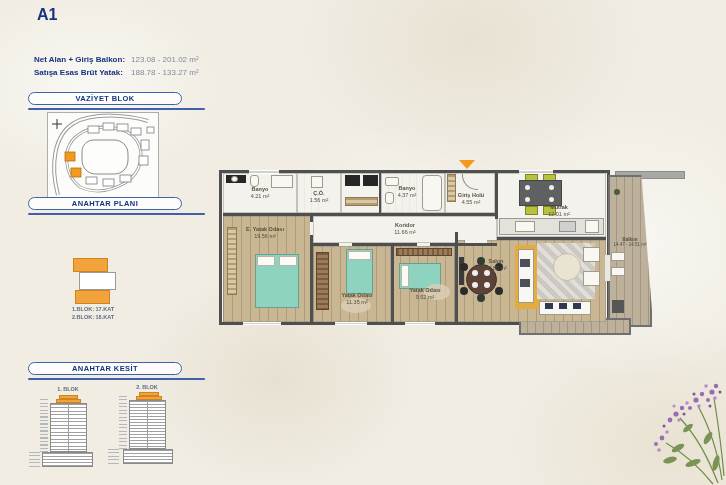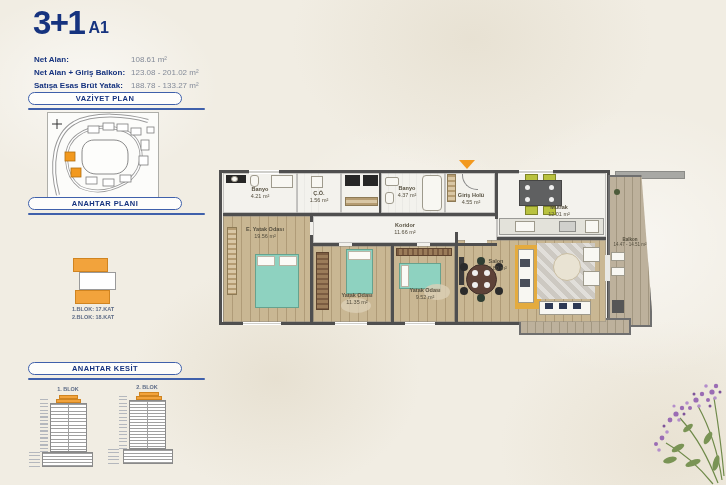--- a/index.html
+++ b/index.html
@@ -70,39 +70,34 @@
   .stripes-tan{background:repeating-linear-gradient(to bottom,#b59c72 0 2px,#d9c7a5 2px 5px);border:.5px solid #8d7a55;box-sizing:border-box;}
   .stripes-brown{background:repeating-linear-gradient(to bottom,#7b5c41 0 2px,#9b7c59 2px 5px);border:.5px solid #5e442f;box-sizing:border-box;}
   .stripes-brown-h{background:repeating-linear-gradient(to right,#7b5c41 0 2px,#9b7c59 2px 5px);border:.5px solid #5e442f;box-sizing:border-box;}
   .window{background:#cfcfcb;border-top:.6px solid #fff;border-bottom:.6px solid #fff;box-sizing:border-box;}
   .arrow-down{width:0;height:0;border-left:8px solid transparent;border-right:8px solid transparent;border-top:9px solid #f2991e;}
 </style>
 </head>
 <body>
 
 <div class="abs title-row">
-  <span class="title-main">3+1</span>
   <span class="title-variant">A1</span>
 </div>
 <div class="abs info">
-  <div class="info-row">
-    <span class="info-label">Net Alan:</span>
-    <span class="info-value">108.61 m²</span>
-  </div>
   <div class="info-row">
     <span class="info-label">Net Alan + Giriş Balkon:</span>
     <span class="info-value">123.08 - 201.02 m²</span>
   </div>
   <div class="info-row">
     <span class="info-label">Satışa Esas Brüt Yatak:</span>
     <span class="info-value">188.78 - 133.27 m²</span>
   </div>
 </div>
 
-<div class="abs panel-bar" style="top:92px;">VAZİYET PLAN</div>
+<div class="abs panel-bar" style="top:92px;">VAZİYET BLOK</div>
 <div class="abs panel-underline" style="top:108px;"></div>
 <div class="abs site-map">
   <svg width="110" height="84" viewBox="0 0 110 84">
 
     <path d="M10,82 C2,52 6,22 26,10 C46,-1 80,2 100,8" fill="none" stroke="#9a9a9a" stroke-width="4"></path>
     <path d="M10,82 C2,52 6,22 26,10 C46,-1 80,2 100,8" fill="none" stroke="#ffffff" stroke-width="2"></path>
 
     <path d="M32,74 C16,62 13,34 30,22 C48,9 80,13 89,28 C97,42 93,60 77,70 C61,79 45,80 32,74 Z" fill="none" stroke="#9a9a9a" stroke-width="3"></path>
     <path d="M32,74 C16,62 13,34 30,22 C48,9 80,13 89,28 C97,42 93,60 77,70 C61,79 45,80 32,74 Z" fill="none" stroke="#ffffff" stroke-width="1.4"></path>
 

